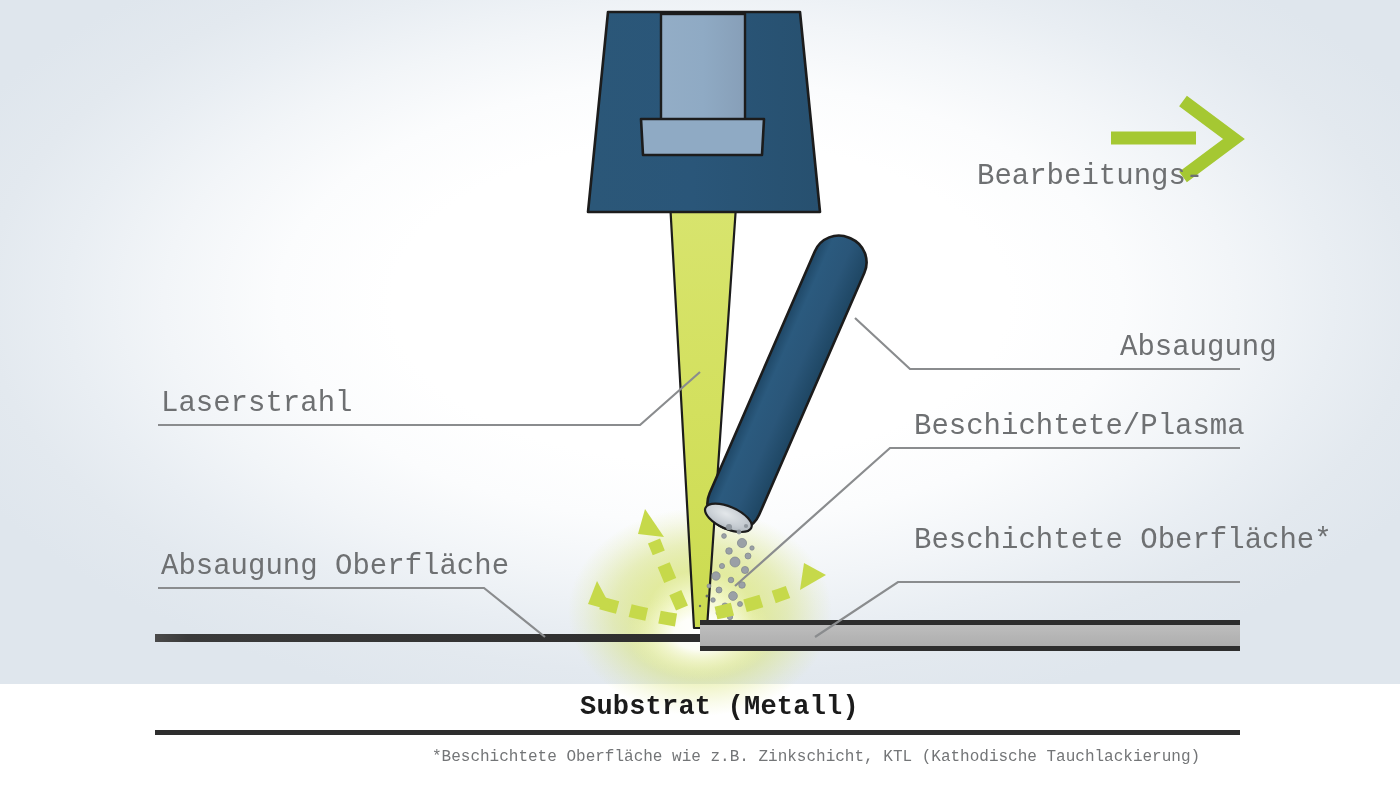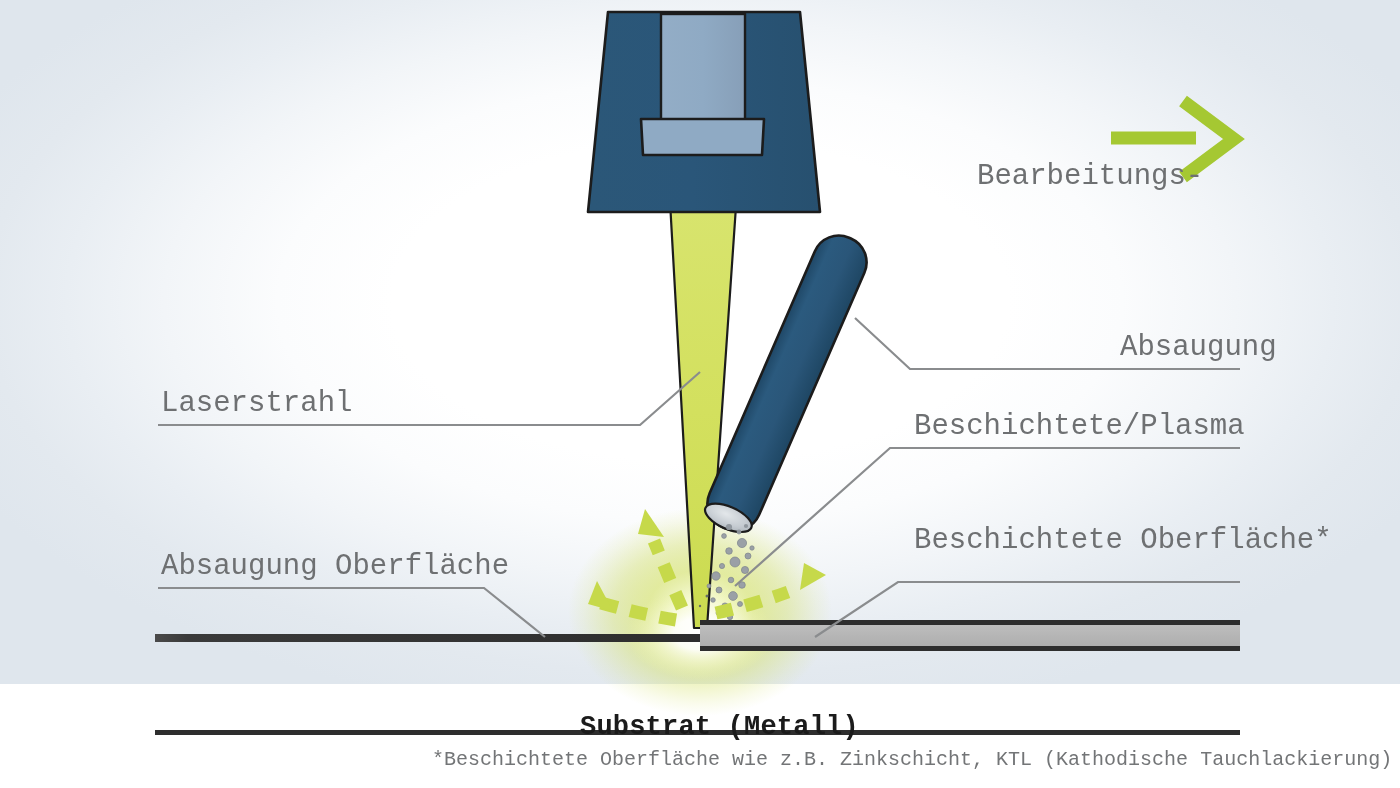--- a/index.html
+++ b/index.html
@@ -23,21 +23,21 @@
     color:#6e7072;
     font-weight:400;
     white-space:nowrap;
     line-height:1.16;
   }
   .lbl-lg { font-size:29px; }
   .lbl-substrate {
     font-size:27px; color:#1b1b1b; font-weight:700;
     letter-spacing:.2px;
   }
-  .lbl-foot { font-size:20px; color:#737577; }
+  .lbl-foot { font-size:16px; color:#737577; }
   .lbl-dir { font-size:29px; color:#6e7072; line-height:1.34; }
 </style>
 </head>
 <body>
 
 <div id="stage">
 
   <svg width="1400" height="788" viewBox="0 0 1400 788">
     <defs>
 
@@ -220,17 +220,17 @@
   <div class="lbl lbl-lg" style="left:1120px; top:331px;">Absaugung</div>
 
   <div class="lbl lbl-lg" style="left:914px; top:410px;">Beschichtete/Plasma</div>
 
   <div class="lbl lbl-lg" style="left:161px; top:387px;">Laserstrahl</div>
 
   <div class="lbl lbl-lg" style="left:161px; top:550px;">Absaugung Oberfläche</div>
 
   <div class="lbl lbl-lg" style="left:886px; top:524px;margin-left:28px;">Beschichtete Oberfläche*</div>
 
-  <div class="lbl lbl-substrate" style="left:580px; top:712px;text-align:right;">Substrat (Metall)</div>
+  <div class="lbl lbl-substrate" style="left:580px; top:692px;text-align:right;">Substrat (Metall)</div>
 
   <div class="lbl lbl-foot" style="left:432px; top:748px;">*Beschichtete Oberfläche wie z.B. Zinkschicht, KTL (Kathodische Tauchlackierung)</div>
 
 </div>
 
 </body></html>

